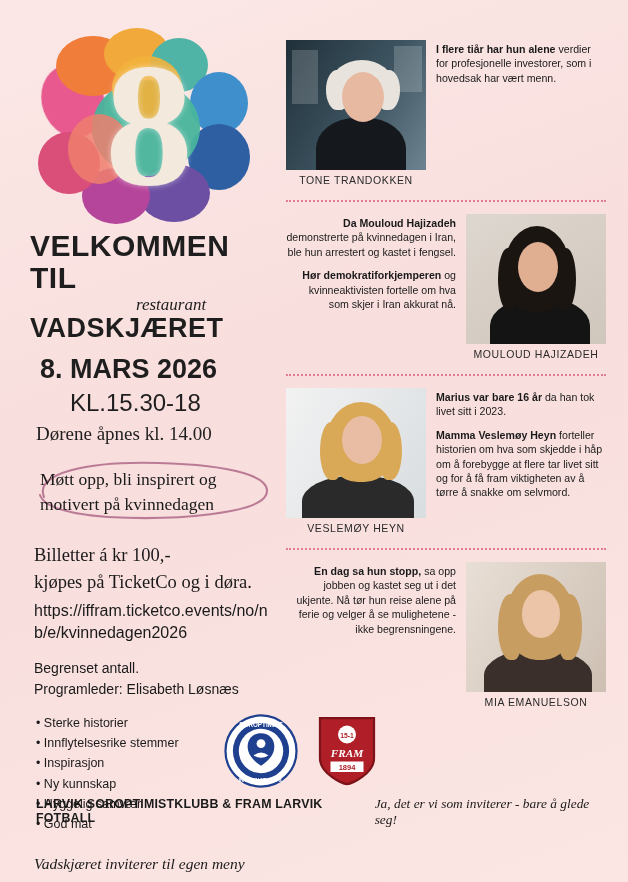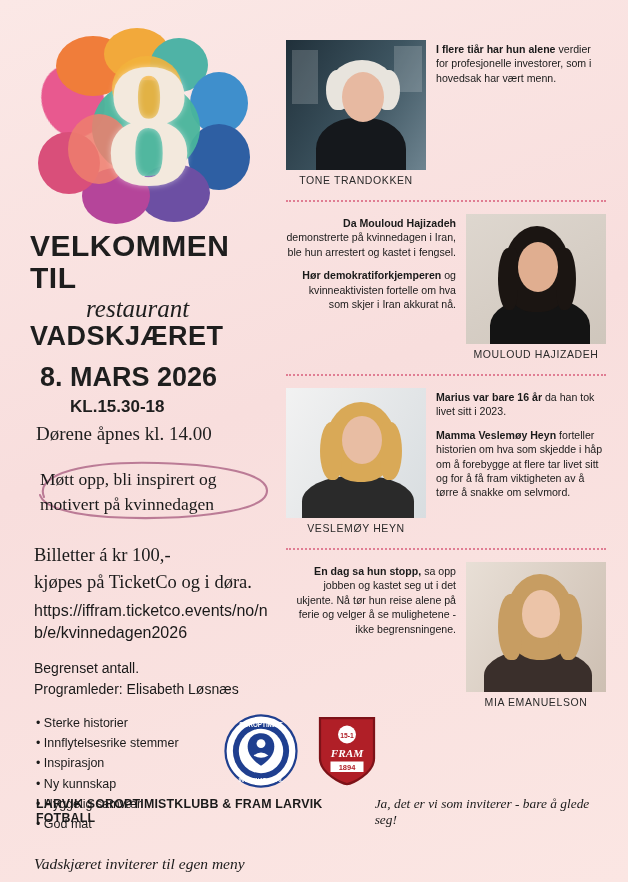--- a/index.html
+++ b/index.html
@@ -70,42 +70,43 @@
     font-family: "Liberation Sans", sans-serif;
     font-weight: 700;
     font-size: 30px;
     letter-spacing: 0.5px;
     color: #1e1e1e;
     line-height: 1.05;
   }
   .h-rest {
     font-family: "Liberation Serif", serif;
     font-style: italic;
-    font-size: 25px;
+    font-size: 17px;
     color: #1e1e1e;
     margin-top: 2px;
-    margin-left: 56px;
+    margin-left: 36px;
+    text-align: center;
   }
   .h-vad {
     font-weight: 700;
     font-size: 27px;
     letter-spacing: 0.5px;
     color: #1e1e1e;
     margin-top: -2px;
   }
   .h-date {
     font-weight: 700;
     font-size: 27px;
     color: #1e1e1e;
     margin-top: 10px;
     margin-left: 10px;
   }
   .h-time {
-    font-weight: 700;
-    font-size: 17px;
+    font-weight: 400;
+    font-size: 24px;
     color: #1e1e1e;
     margin-top: 4px;
     margin-left: 40px;
   }
   .h-doors {
     font-family: "Liberation Serif", serif;
     font-size: 19px;
     color: #1e1e1e;
     margin-top: 6px;
     margin-left: 6px;

